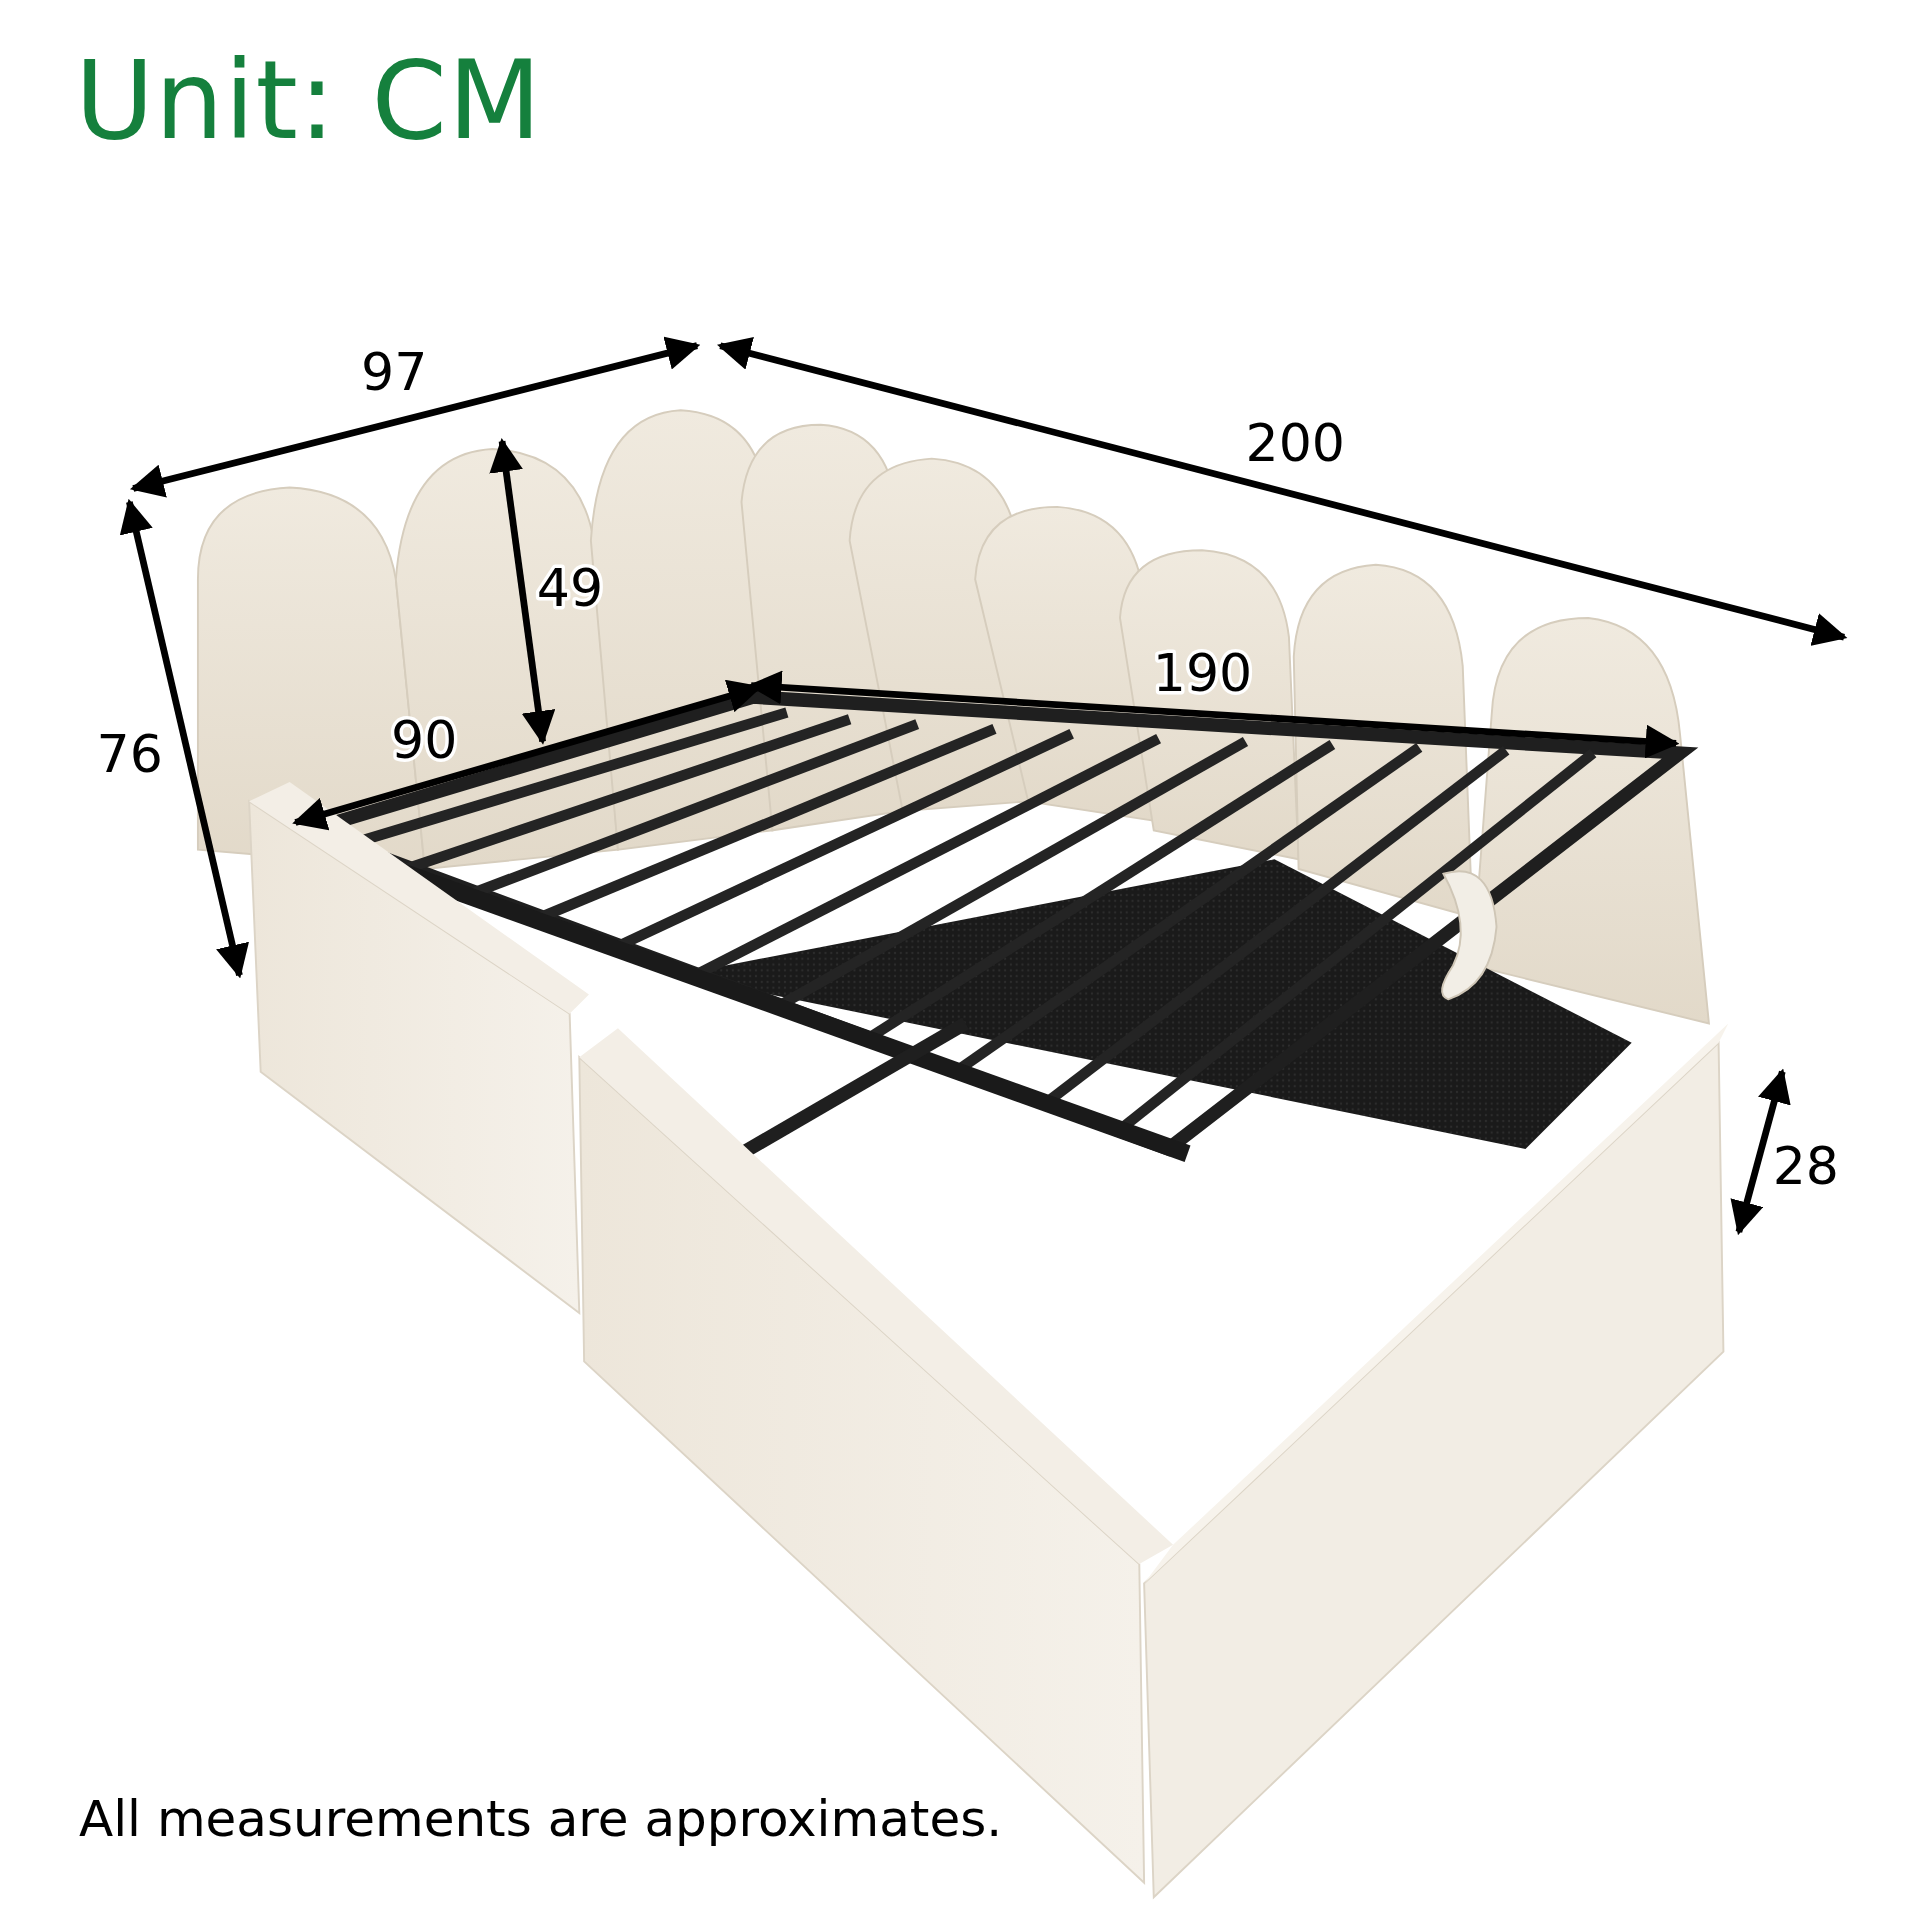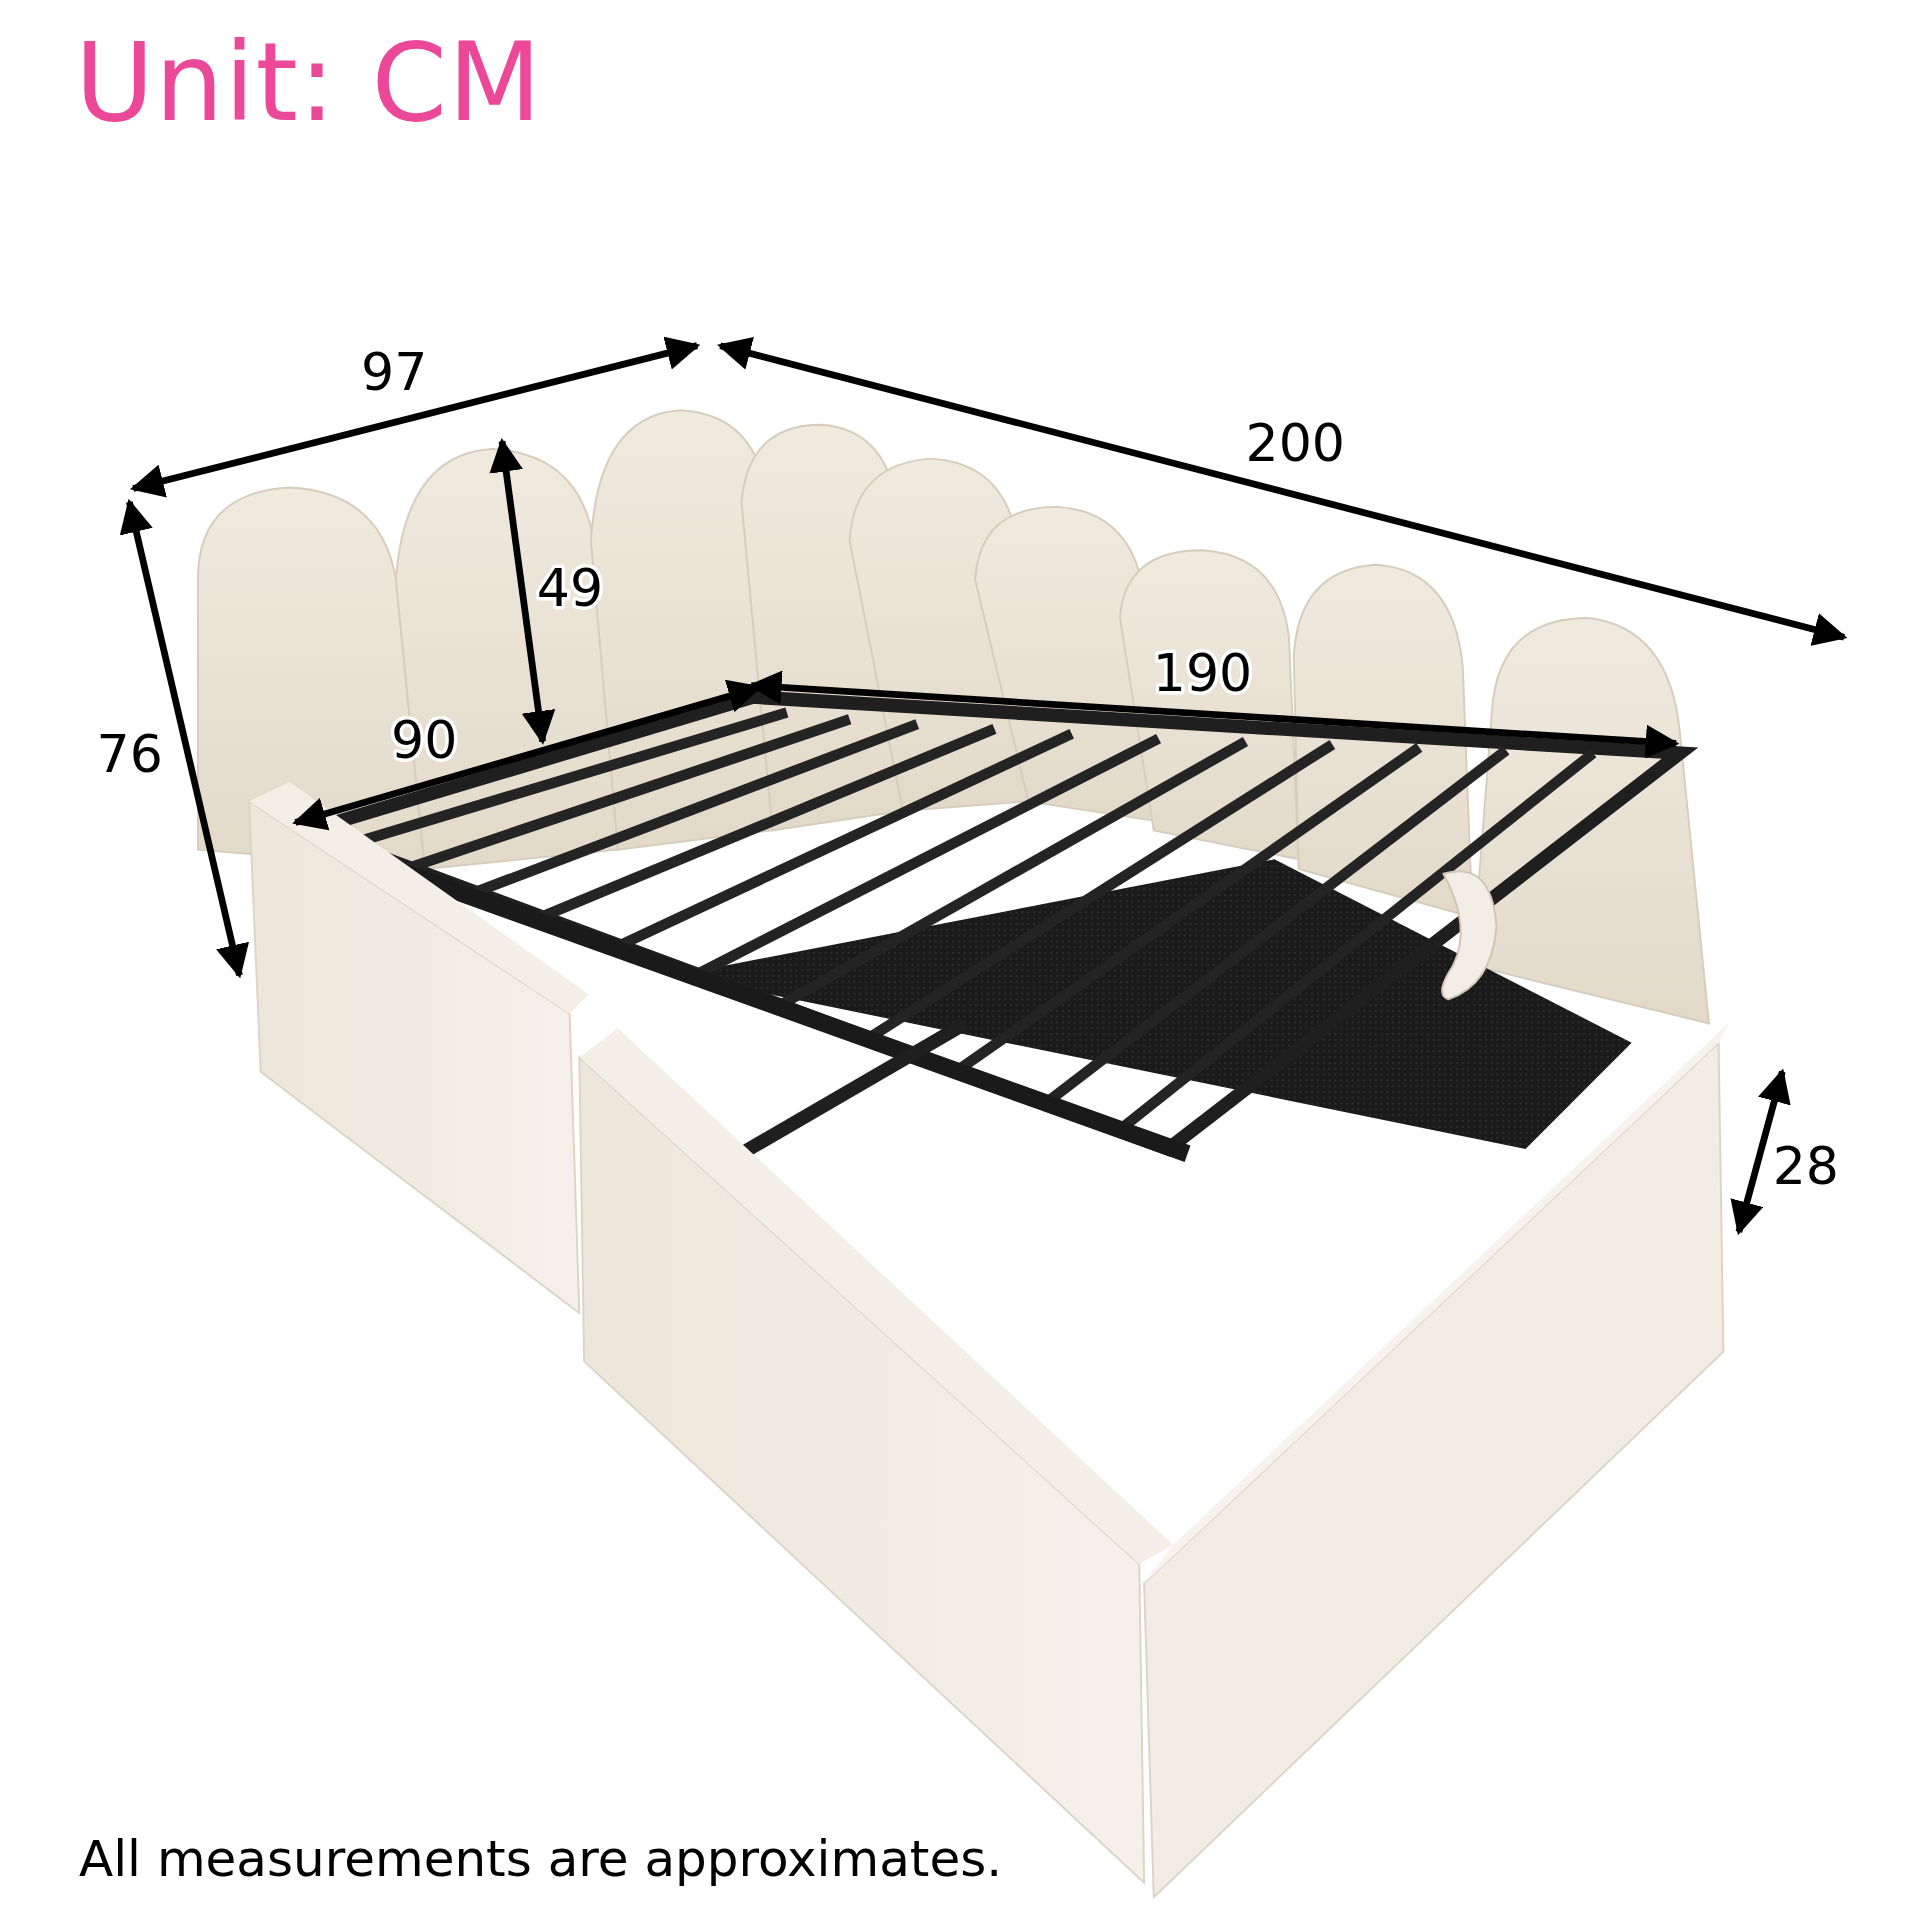--- a/index.html
+++ b/index.html
@@ -1,18 +1,18 @@
 <!DOCTYPE html>
 <html><head>
 <meta charset="utf-8">
 <style>
   html,body{margin:0;padding:0;background:#ffffff;}
   body{width:1931px;height:1931px;position:relative;overflow:hidden;font-family:"DejaVu Sans","Liberation Sans",sans-serif;}
-  .title{position:absolute;left:75px;top:29px;font-size:108px;line-height:1;color:#ec4899;letter-spacing:1px;font-weight:400;}
-  .footer{position:absolute;left:79px;top:1834px;font-size:50px;line-height:1;color:#000;}
+  .title{position:absolute;left:75px;top:47px;font-size:108px;line-height:1;color:#15803d;letter-spacing:1px;font-weight:400;}
+  .footer{position:absolute;left:79px;top:1794px;font-size:50px;line-height:1;color:#000;}
   svg.scene{position:absolute;left:0;top:0;width:1931px;height:1931px;}
   .dim{font-family:"DejaVu Sans","Liberation Sans",sans-serif;font-size:54px;fill:#000;}
   .dim-halo{paint-order:stroke;stroke:#fff;stroke-width:7px;stroke-linejoin:round;}
 </style>
 </head>
 <body>
 
 <div class="title">Unit: CM</div>
 
 <svg class="scene" viewBox="0 0 2000 2000">

